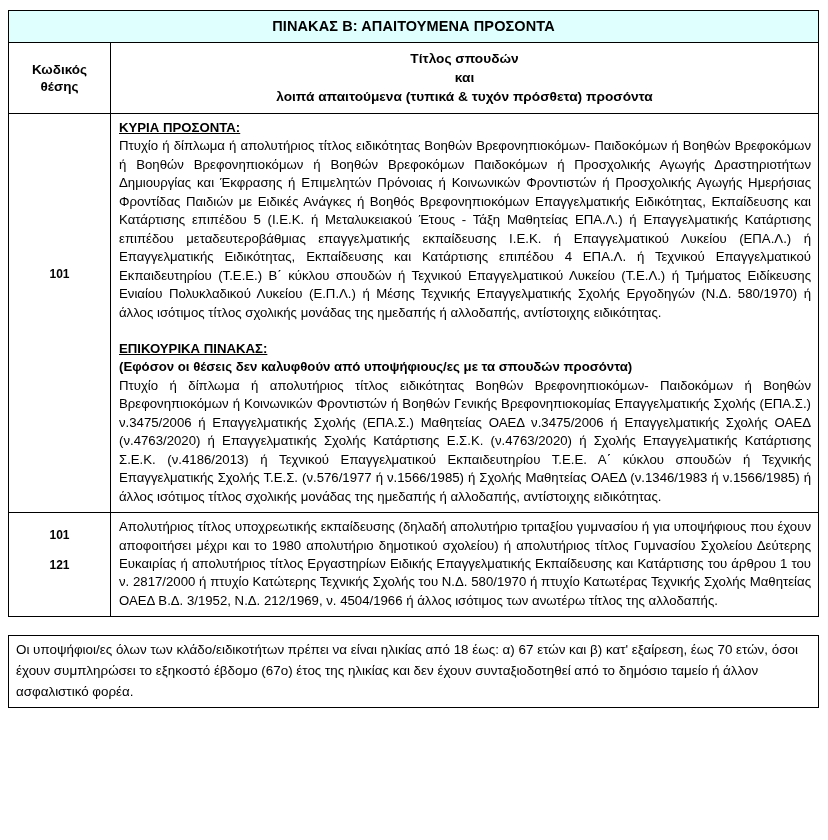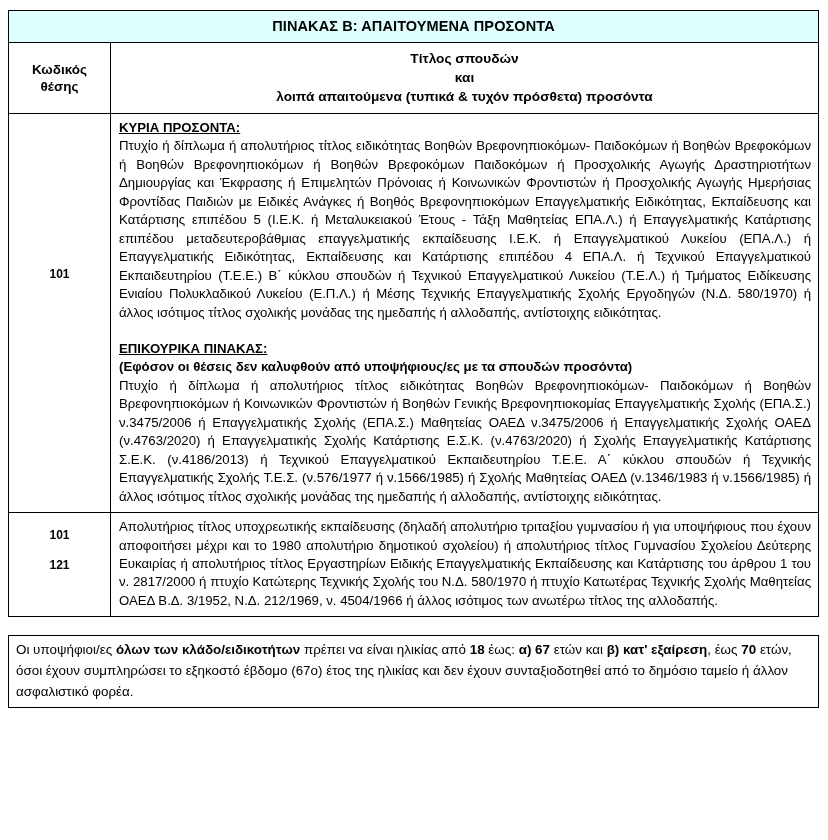--- a/index.html
+++ b/index.html
@@ -126,21 +126,21 @@
     box-sizing: border-box;
     border: 1.6px solid #000;
     padding: 4px 6px 5px 7px;
   }
   .note-box p {
     margin: 0;
     font-size: 13.4px;
     line-height: 20.7px;
     text-align: left;
   }
-  .b { font-weight: bold; text-align: right; }
+  .b { font-weight: normal; text-align: right; }
 </style>
 </head>
 <body>
 
 <div class="page">
 
   <table class="qual-table">
     <colgroup>
       <col style="width:102px">
       <col>

